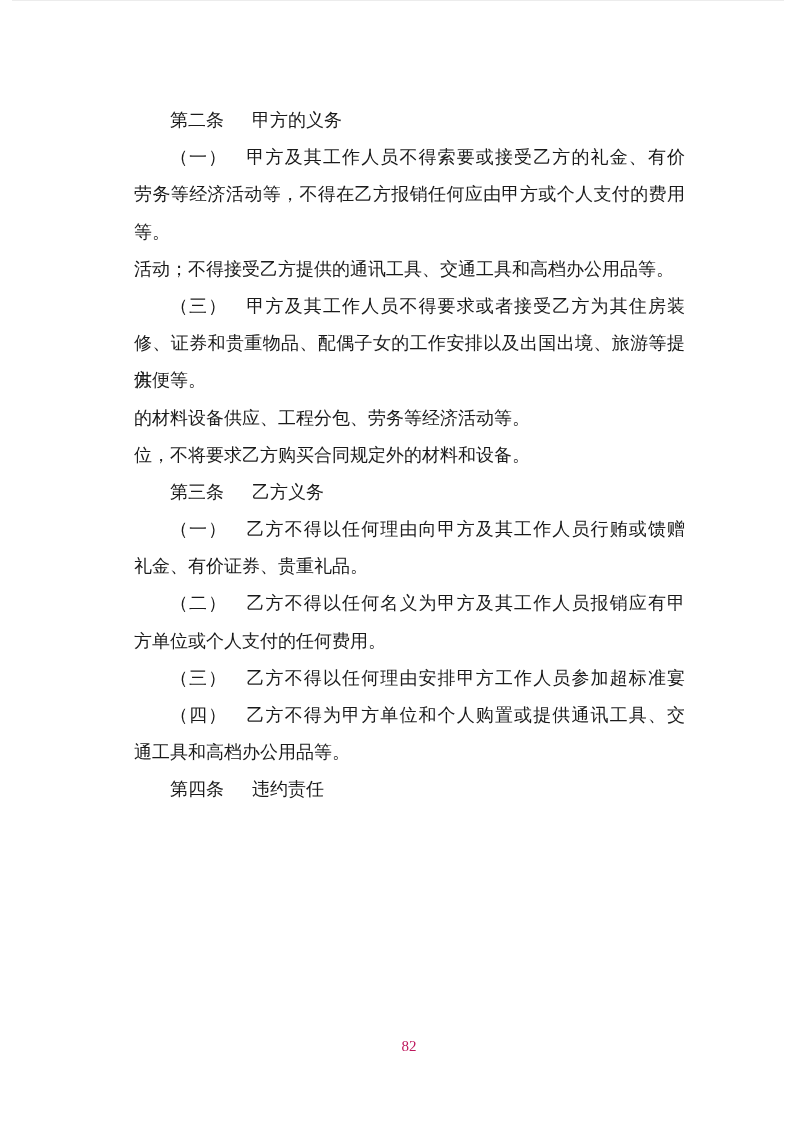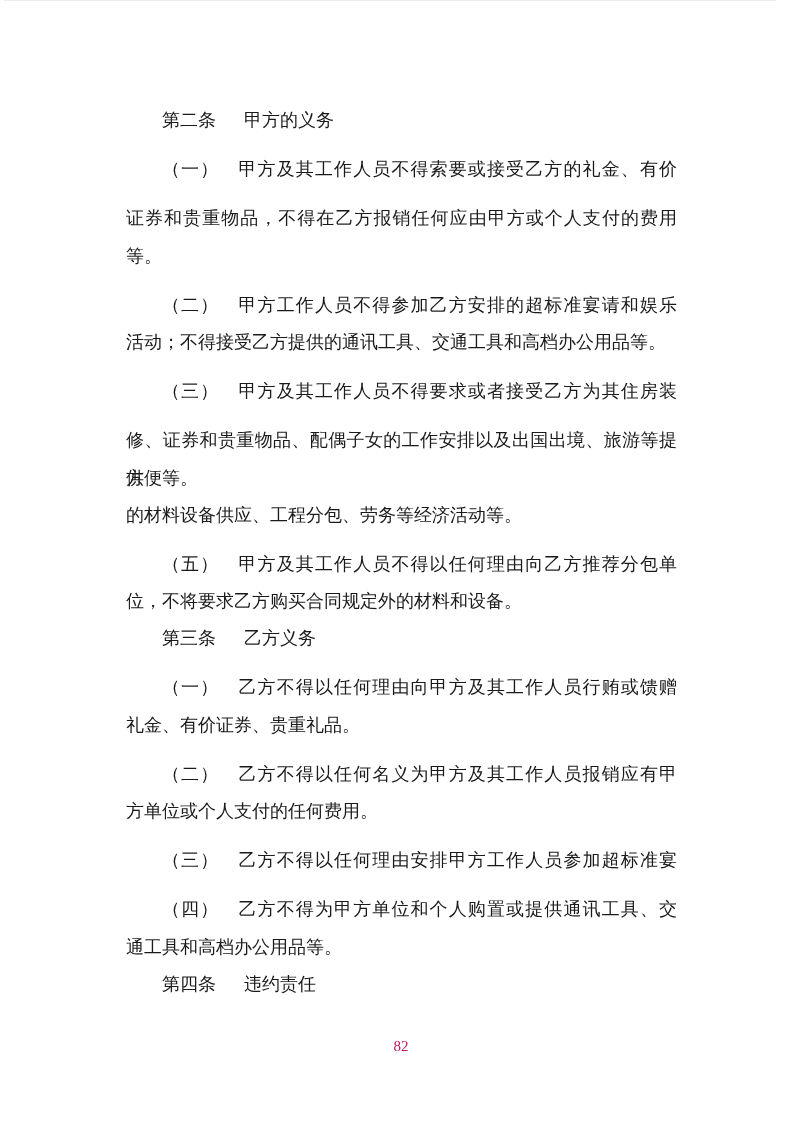--- a/index.html
+++ b/index.html
@@ -10,21 +10,21 @@
   body {
     width: 794px;
     height: 1122px;
     position: relative;
     font-family: "Liberation Serif", "DejaVu Serif", serif;
     color: #1a1a1a;
     overflow: hidden;
   }
   .page {
     position: absolute;
-    left: 4px; top: 0;
+    left: 12px; top: 0;
     width: 772px;
     height: 1122px;
     background: #ffffff;
     border-top: 1px solid #ececec;
     box-sizing: border-box;
   }
   .content {
     position: absolute;
     left: 122px;
     top: 101px;
@@ -37,21 +37,20 @@
     letter-spacing: 0;
   }
   
   .line.first, .heading {
     text-indent: 36px;
   }
   
   .line.fill {
     text-align: justify;
     text-align-last: justify;
-    margin-top: 12px;
   }
   .heading .tab {
     display: inline-block;
     width: 28px;
     height: 1px;
   }
   .page-number {
     position: absolute;
     left: 0;
     top: 1036px;
@@ -62,29 +61,27 @@
     color: #be185d;
   }
 </style>
 </head>
 <body>
 
 <div class="page">
   <main class="content" id="doc-body">
       <div class="heading"><span>第二条</span><span class="tab"></span><span>甲方的义务</span></div>
       <div class="line first fill">（一）　甲方及其工作人员不得索要或接受乙方的礼金、有价</div>
-      <div class="line fill">证券和贵重物品，不得在乙方报销任何应由甲方或个人支付的费用</div>
+      <div class="line fill">劳务等经济活动等，不得在乙方报销任何应由甲方或个人支付的费用</div>
       <div class="line">等。</div>
-      <div class="line first fill">（二）　甲方工作人员不得参加乙方安排的超标准宴请和娱乐</div>
       <div class="line">活动；不得接受乙方提供的通讯工具、交通工具和高档办公用品等。</div>
       <div class="line first fill">（三）　甲方及其工作人员不得要求或者接受乙方为其住房装</div>
       <div class="line fill">修、证券和贵重物品、配偶子女的工作安排以及出国出境、旅游等提供</div>
       <div class="line">方便等。</div>
       <div class="line">的材料设备供应、工程分包、劳务等经济活动等。</div>
-      <div class="line first fill">（五）　甲方及其工作人员不得以任何理由向乙方推荐分包单</div>
       <div class="line">位，不将要求乙方购买合同规定外的材料和设备。</div>
       <div class="heading"><span>第三条</span><span class="tab"></span><span>乙方义务</span></div>
       <div class="line first fill">（一）　乙方不得以任何理由向甲方及其工作人员行贿或馈赠</div>
       <div class="line">礼金、有价证券、贵重礼品。</div>
       <div class="line first fill">（二）　乙方不得以任何名义为甲方及其工作人员报销应有甲</div>
       <div class="line">方单位或个人支付的任何费用。</div>
       <div class="line first fill">（三）　乙方不得以任何理由安排甲方工作人员参加超标准宴</div>
       <div class="line first fill">（四）　乙方不得为甲方单位和个人购置或提供通讯工具、交</div>
       <div class="line">通工具和高档办公用品等。</div>
       <div class="heading"><span>第四条</span><span class="tab"></span><span>违约责任</span></div>

